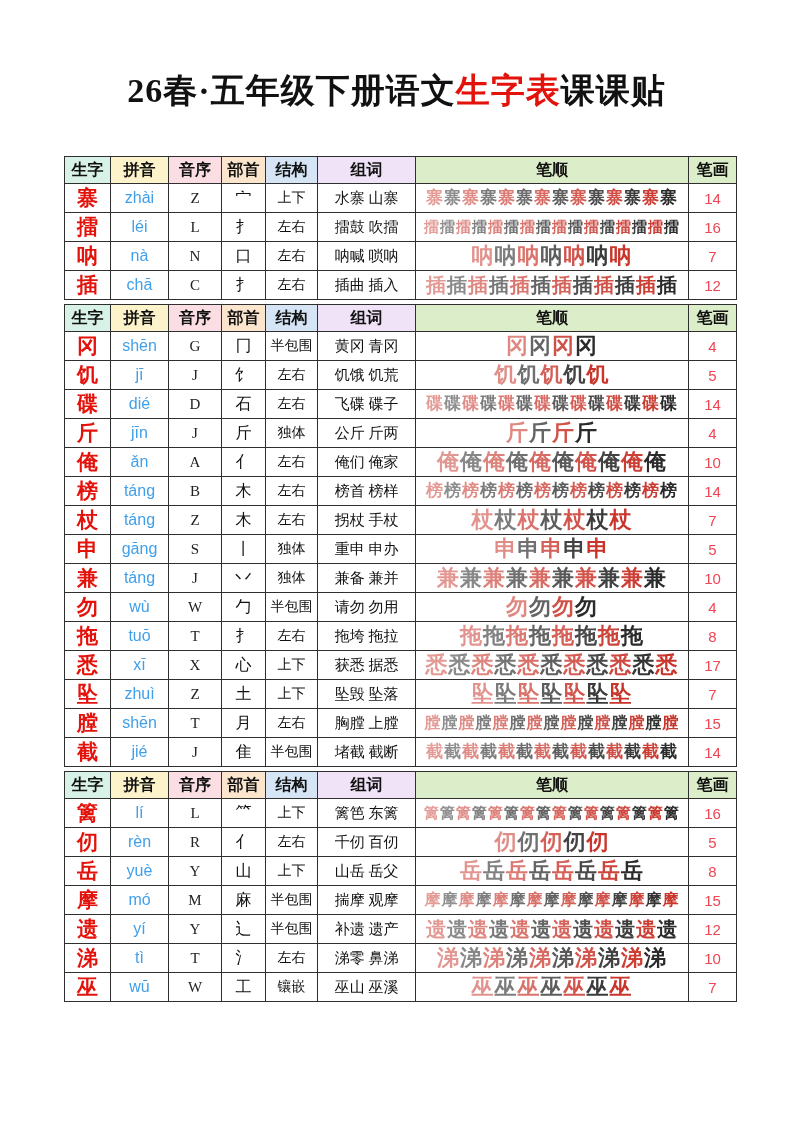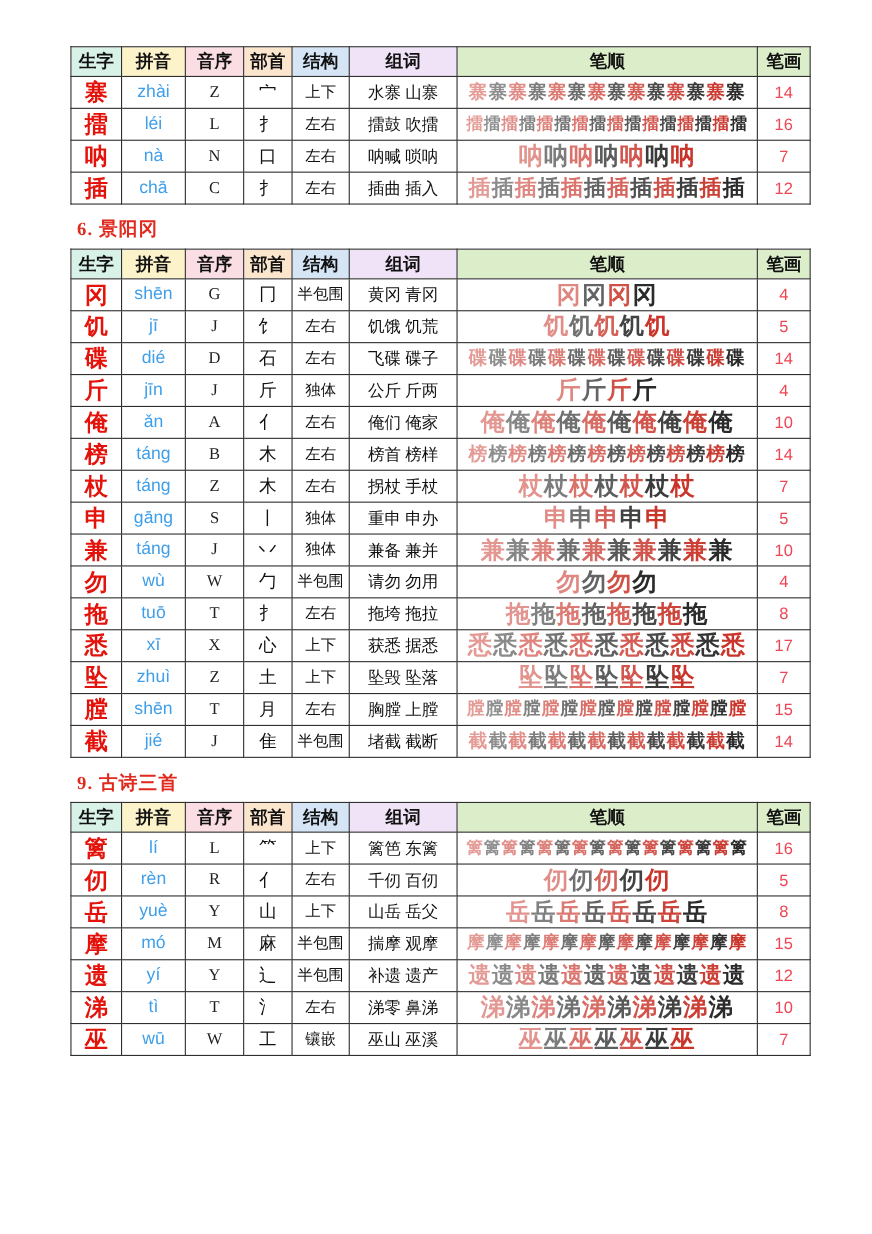--- a/index.html
+++ b/index.html
@@ -59,20 +59,23 @@
   td.c-jiegou{font-size:14px;color:#111111;letter-spacing:0;}
   td.c-zuci{font-size:15px;color:#111111;}
   td.c-strokes{text-align:left;padding-left:5px;}
   td.c-strokes span{display:inline-block;margin-right:1px;font-weight:bold;line-height:1;}
   td.c-bihua{font-size:15px;color:#ee4654;font-family:"Liberation Sans","DejaVu Sans",sans-serif;}
 </style>
 </head>
 <body>
 
 <div class="page">
+  <div class="title">
+    <span>26春·五年级下册语文</span><span class="hl">生字表</span><span>课课贴</span>
+  </div>
   <div class="content">
       <table class="chars sec-0">
         <colgroup>
           <col style="width: 46px;">
           <col style="width: 58px;">
           <col style="width: 53px;">
           <col style="width: 44px;">
           <col style="width: 52px;">
           <col style="width: 98px;">
           <col style="width: 273px;">
@@ -126,21 +129,20 @@
             <td class="c-pinyin">chā</td>
             <td class="c-yinxu">C</td>
             <td class="c-bushou">扌</td>
             <td class="c-jiegou">左右</td>
             <td class="c-zuci">插曲 插入</td>
             <td class="c-strokes"><span style="font-size: 20px; color: rgb(201, 53, 43); opacity: 0.5;">插</span><span style="font-size: 20px; color: rgb(43, 43, 43); opacity: 0.54;">插</span><span style="font-size: 20px; color: rgb(201, 53, 43); opacity: 0.59;">插</span><span style="font-size: 20px; color: rgb(43, 43, 43); opacity: 0.63;">插</span><span style="font-size: 20px; color: rgb(201, 53, 43); opacity: 0.68;">插</span><span style="font-size: 20px; color: rgb(43, 43, 43); opacity: 0.73;">插</span><span style="font-size: 20px; color: rgb(201, 53, 43); opacity: 0.77;">插</span><span style="font-size: 20px; color: rgb(43, 43, 43); opacity: 0.82;">插</span><span style="font-size: 20px; color: rgb(201, 53, 43); opacity: 0.86;">插</span><span style="font-size: 20px; color: rgb(43, 43, 43); opacity: 0.91;">插</span><span style="font-size: 20px; color: rgb(201, 53, 43); opacity: 0.95;">插</span><span style="font-size: 20px; color: rgb(43, 43, 43); opacity: 1;">插</span></td>
             <td class="c-bihua">12</td>
           </tr>
         </tbody>
       </table>
-      <div class="section-heading">6. 景阳冈</div>
       <table class="chars sec-1">
         <colgroup>
           <col style="width: 46px;">
           <col style="width: 58px;">
           <col style="width: 53px;">
           <col style="width: 44px;">
           <col style="width: 52px;">
           <col style="width: 98px;">
           <col style="width: 273px;">
           <col style="width: 48px;">
@@ -303,21 +305,20 @@
             <td class="c-pinyin">jié</td>
             <td class="c-yinxu">J</td>
             <td class="c-bushou">隹</td>
             <td class="c-jiegou">半包围</td>
             <td class="c-zuci">堵截 截断</td>
             <td class="c-strokes"><span style="font-size: 17px; color: rgb(201, 53, 43); opacity: 0.49;">截</span><span style="font-size: 17px; color: rgb(43, 43, 43); opacity: 0.53;">截</span><span style="font-size: 17px; color: rgb(201, 53, 43); opacity: 0.57;">截</span><span style="font-size: 17px; color: rgb(43, 43, 43); opacity: 0.61;">截</span><span style="font-size: 17px; color: rgb(201, 53, 43); opacity: 0.65;">截</span><span style="font-size: 17px; color: rgb(43, 43, 43); opacity: 0.69;">截</span><span style="font-size: 17px; color: rgb(201, 53, 43); opacity: 0.73;">截</span><span style="font-size: 17px; color: rgb(43, 43, 43); opacity: 0.76;">截</span><span style="font-size: 17px; color: rgb(201, 53, 43); opacity: 0.8;">截</span><span style="font-size: 17px; color: rgb(43, 43, 43); opacity: 0.84;">截</span><span style="font-size: 17px; color: rgb(201, 53, 43); opacity: 0.88;">截</span><span style="font-size: 17px; color: rgb(43, 43, 43); opacity: 0.92;">截</span><span style="font-size: 17px; color: rgb(201, 53, 43); opacity: 0.96;">截</span><span style="font-size: 17px; color: rgb(43, 43, 43); opacity: 1;">截</span></td>
             <td class="c-bihua">14</td>
           </tr>
         </tbody>
       </table>
-      <div class="section-heading">9. 古诗三首</div>
       <table class="chars sec-2">
         <colgroup>
           <col style="width: 46px;">
           <col style="width: 58px;">
           <col style="width: 53px;">
           <col style="width: 44px;">
           <col style="width: 52px;">
           <col style="width: 98px;">
           <col style="width: 273px;">
           <col style="width: 48px;">

